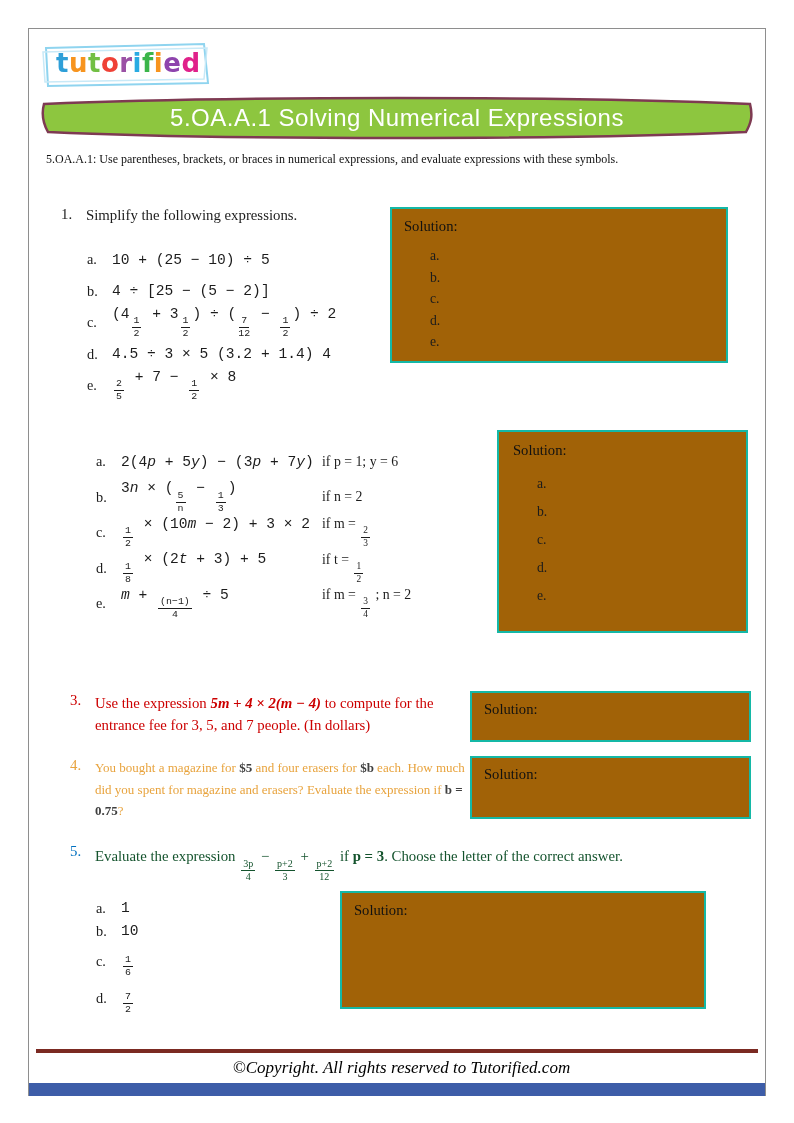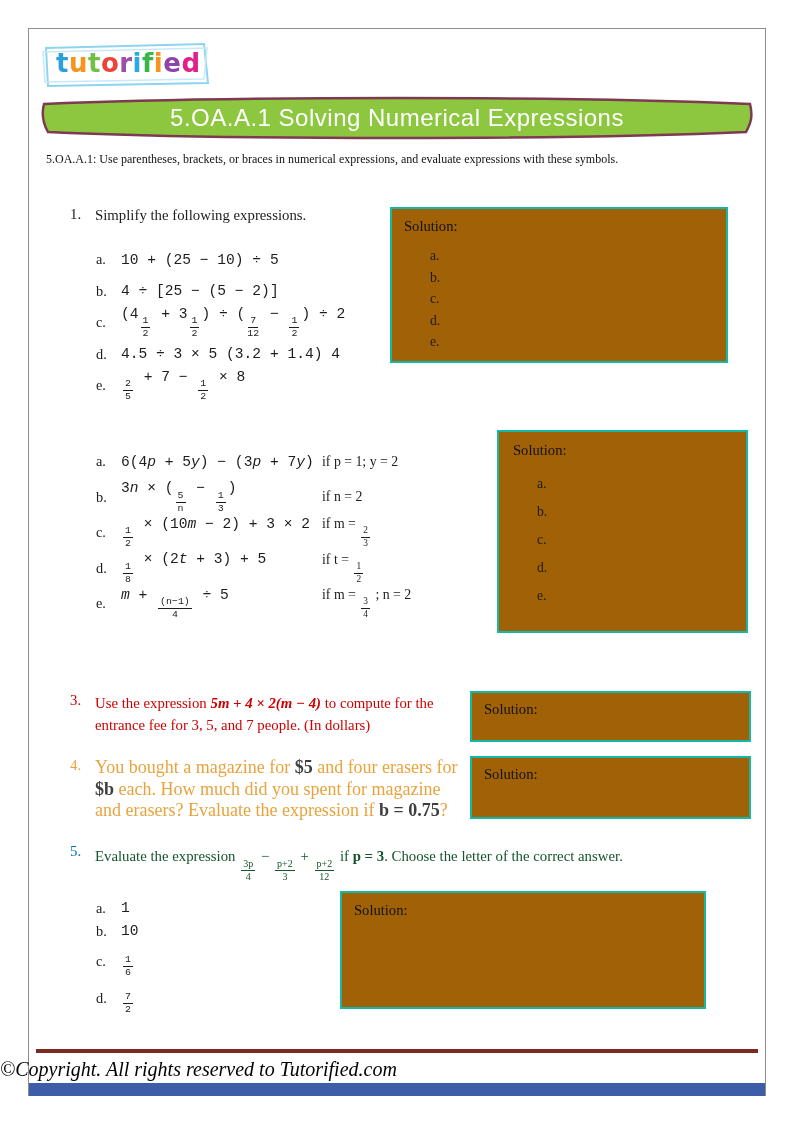--- a/index.html
+++ b/index.html
@@ -32,21 +32,21 @@
   .frac { display:inline-flex; flex-direction:column; align-items:center; vertical-align:-0.55em; line-height:1.05; font-size:0.68em; margin:0 2px; }
   .frac .fn { border-bottom:1px solid currentColor; padding:0 2px 1px; }
   .frac .fd { padding-top:1px; }
 
   
   .sol { position:absolute; border:2px solid #14b8a6; background:#a16207; }
   .sol-title { font-size:14.6px; color:#111; }
   .sol-line { font-size:13.7px; }
 
   
-  .q1 { position:absolute; left:70px; top:206px; width:320px; }
+  .q1 { position:absolute; left:61px; top:206px; width:320px; }
   .q1 .items { margin-top:20px; padding-left:26px; }
   .q1 .item { display:flex; align-items:center; height:31.5px; }
   .sol1 { left:390px; top:207px; width:338px; height:156px; padding:9px 12px; }
   .sol1 .sol-items { margin-top:13px; padding-left:26px; }
   .sol1 .sol-line { height:21.5px; }
 
   
   .q2 { position:absolute; left:70px; top:429px; width:470px; }
   .q2 .q-prompt { display:inline-block; width:374px; vertical-align:top; line-height:21.5px; }
   .q2 .items { margin-top:15px; padding-left:26px; }
@@ -58,34 +58,34 @@
 
   
   .q3 { position:absolute; left:70px; top:692px; width:430px; }
   .q3 .q-num { color:#CC0000; }
   .q3 .q-text { display:inline-block; width:388px; vertical-align:top; font-size:14.8px; line-height:22px; color:#CC0000; }
   .sol3 { left:470px; top:691px; width:281px; height:51px; padding:8px 12px; }
 
   
   .q4 { position:absolute; left:70px; top:757px; width:430px; }
   .q4 .q-num { color:#E8A33D; }
-  .q4 .q-text { display:inline-block; width:372px; vertical-align:top; font-size:18px; line-height:21.5px; color:#E8A33D; }
+  .q4 .q-text { display:inline-block; width:372px; vertical-align:top; font-size:13px; line-height:21.5px; color:#E8A33D; }
   .sol4 { left:470px; top:756px; width:281px; height:63px; padding:8px 12px; }
 
   
   .q5 { position:absolute; left:70px; top:843px; width:690px; }
   .q5 .q-num { color:#0070C0; }
   .q5 .q-text { display:inline-block; width:650px; vertical-align:top; font-size:14.8px; line-height:26px; color:#14532d; white-space:nowrap; }
   .q5 .options { margin-top:14px; padding-left:26px; }
   .q5 .opt { display:flex; align-items:center; min-height:23px; padding:1.5px 0; }
   .sol5 { left:340px; top:891px; width:366px; height:118px; padding:9px 12px; }
 
   
   .footer-rule { position:absolute; left:36px; top:1049px; width:722px; height:4px; background:#7B2A22; }
-  .copyright { position:absolute; left:0; right:0; top:1058px; text-align:left; font-size:20px; font-style:italic; color:#000; }
+  .copyright { position:absolute; left:9px; right:0; top:1058px; text-align:center; font-size:17px; font-style:italic; color:#000; }
   .bottom-bar { position:absolute; left:29px; top:1083px; width:736px; height:13px; background:#3D5DA8; }
 </style>
 </head>
 <body>
 
 <div class="page">
   <div class="inner-border"></div>
 
   <div class="logo">
     <svg viewBox="0 0 172 50">
@@ -158,22 +158,22 @@
       <div class="sol-line">c.</div>
       <div class="sol-line">d.</div>
       <div class="sol-line">e.</div>
     </div>
   </div>
 
   <section class="q2">
     <div class="items">
       <div class="item">
           <span class="item-label">a.</span>
-          <span class="expr"><span>6(4</span><span style="font-style: italic;">p</span><span> + 5</span><span style="font-style: italic;">y</span><span>) − (3</span><span style="font-style: italic;">p</span><span> + 7</span><span style="font-style: italic;">y</span><span>)</span></span>
-          <span class="cond"><span>if p = 1; y = 2</span></span>
+          <span class="expr"><span>2(4</span><span style="font-style: italic;">p</span><span> + 5</span><span style="font-style: italic;">y</span><span>) − (3</span><span style="font-style: italic;">p</span><span> + 7</span><span style="font-style: italic;">y</span><span>)</span></span>
+          <span class="cond"><span>if p = 1; y = 6</span></span>
         </div>
       <div class="item">
           <span class="item-label">b.</span>
           <span class="expr"><span>3</span><span style="font-style: italic;">n</span><span> × (</span><span class="frac">
               <span class="fn">5</span>
               <span class="fd">n</span>
             </span><span> − </span><span class="frac">
               <span class="fn">1</span>
               <span class="fd">3</span>
             </span><span>)</span></span>

